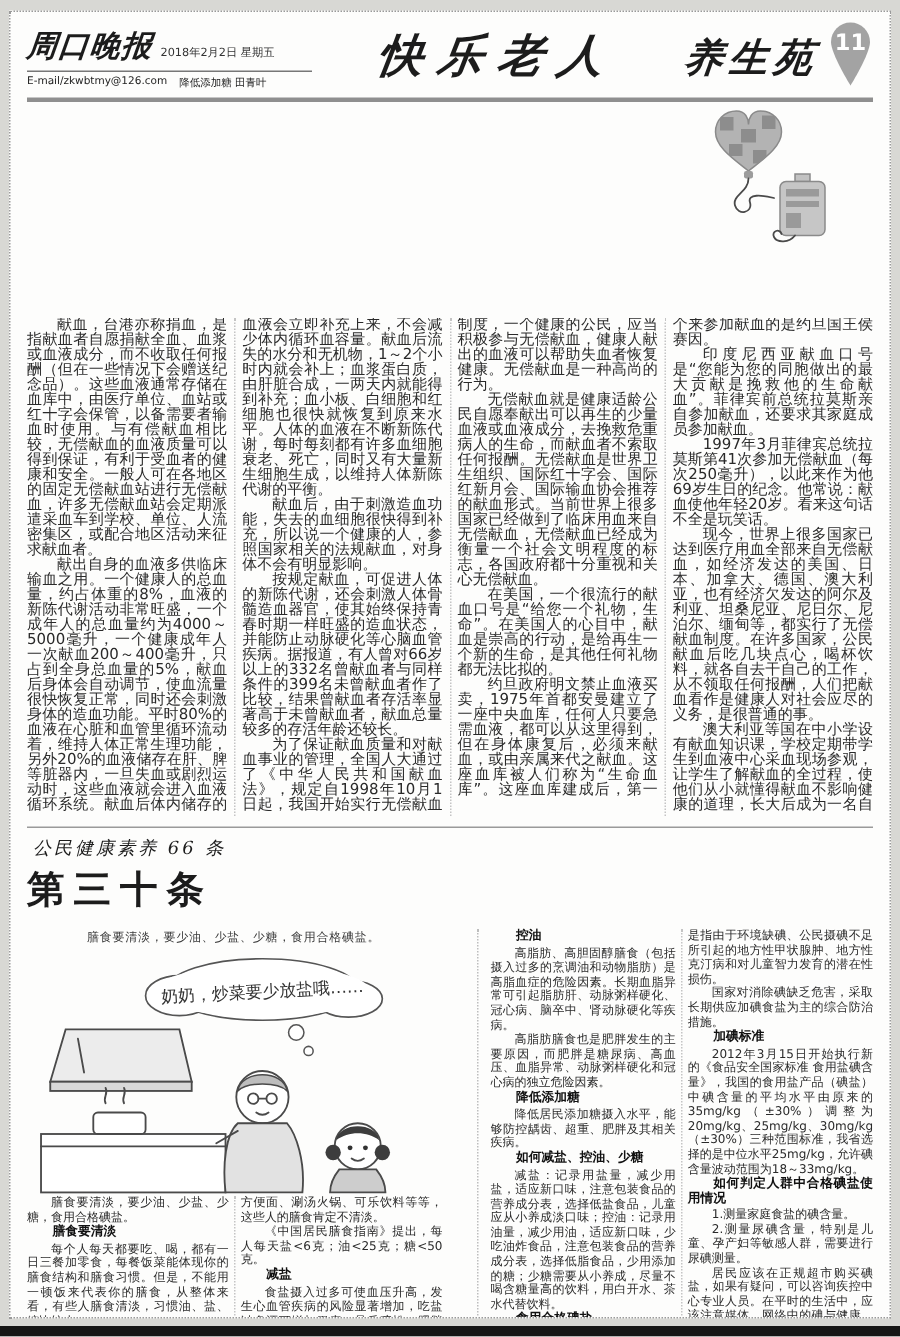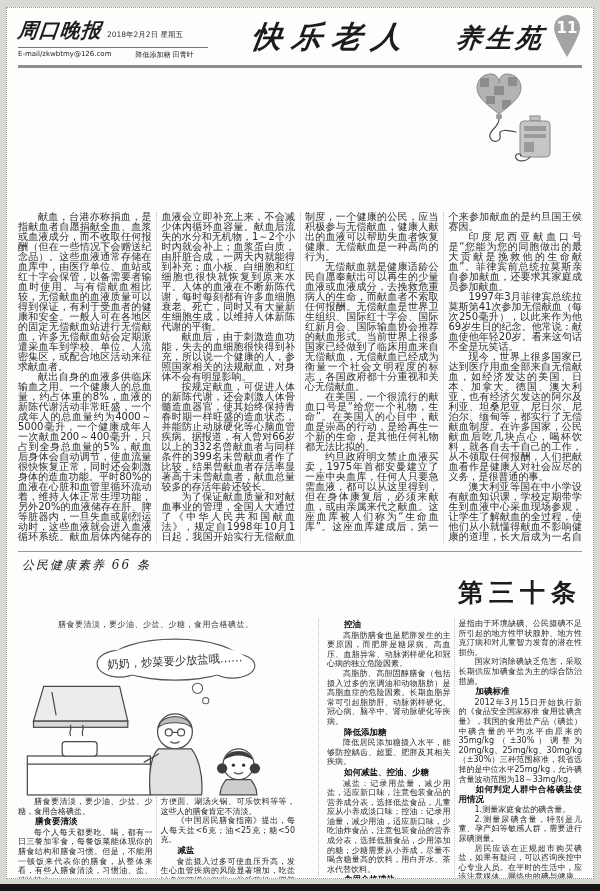--- a/index.html
+++ b/index.html
@@ -11,21 +11,21 @@
 
   
   .masthead { display:flex; align-items:flex-end; justify-content:space-between;
               border-bottom:3px solid #8f8f8f; padding-bottom:5px; height:52px; }
   .mh-left { width:190px; }
   .mh-left-top { display:flex; align-items:baseline; }
   .paper-logo { font-family:"DejaVu Serif", serif; font-weight:900; font-style:italic;
                 font-size:20px; letter-spacing:1px; transform:skewX(-6deg); white-space:nowrap; }
   .mh-date { font-size:7.5px; color:#333; margin-left:5px; white-space:nowrap; }
   .mh-left-bottom { border-top:1px solid #777; margin-top:3px; padding-top:2px;
-                    font-size:7px; color:#222; display:flex; gap:24px; white-space:nowrap; }
+                    font-size:7px; color:#222; display:flex; gap:8px; white-space:nowrap; }
   .mh-center { font-family:"DejaVu Serif", serif; font-weight:900; font-style:italic;
                font-size:30px; letter-spacing:10px; transform:skewX(-8deg); padding-bottom:2px; }
   .mh-right { display:flex; align-items:center; }
   .mh-right-title { font-family:"DejaVu Serif", serif; font-weight:900; font-style:italic;
                     font-size:26px; letter-spacing:4px; transform:skewX(-6deg); margin-right:6px; }
   .badge { width:30px; height:44px; position:relative; top:-2px; }
 
   
   .headline-row { position:relative; height:96px; display:flex; align-items:center; justify-content:center; }
   .headline1 { font-size:35px; font-weight:900; letter-spacing:3px; padding-right:120px; white-space:nowrap; }
@@ -34,21 +34,21 @@
              column-rule:1px dotted #c4c4c4; font-size:10px; line-height:10px;
              text-align:justify; color:#2a2a2a;margin-top:48px; }
   .a1-body p { text-indent:2em; }
   .a1-body p.byline { text-indent:0; text-align:center; padding-right:8px; }
 
   .section-divider { border:none; border-top:1.5px solid #9a9a9a; margin:7px 0 5px 0; }
 
   
   .kicker { font-family:"DejaVu Serif", serif; font-style:italic; font-size:12px;
             letter-spacing:2px; margin:1px 0 2px 4px; }
-  .headline2 { text-align:right; font-size:25px; font-weight:900; letter-spacing:6px; margin:2px 0 10px 0; }
+  .headline2 { text-align:left; font-size:25px; font-weight:900; letter-spacing:6px; margin:2px 0 10px 0; }
   .content2 { display:flex; height:294px;gap:16px; }
   .left2 { width:284px; display:flex; flex-direction:column; padding-right:7px; }
   .statement { font-family:"DejaVu Serif", serif; font-size:8px; color:#3a3a3a;
                letter-spacing:.5px; margin:0 0 3px 40px; }
   .cartoon-box { height:164px; }
   .cartoon-box svg { width:100%; height:100%; }
   .cols2 { column-count:2; column-gap:8px; column-rule:1px dotted #c4c4c4;
            font-size:8px; line-height:9.6px; text-align:justify; overflow:hidden; color:#2a2a2a; }
   .left-flow { flex:1; }
   .right2 { flex:1; border-left:1px dotted #bdbdbd; padding-left:8px; height:100%; }
@@ -198,22 +198,22 @@
         <p>有些人口味重，喜欢红烧肉、排骨汤、腌肉、油炸食品、涮锅佐料的方便面、涮汤火锅、可乐饮料等等，这些人的膳食肯定不清淡。</p>
         <p>《中国居民膳食指南》提出，每人每天盐&lt;6克；油&lt;25克；糖&lt;50克。</p>
         <h4>减盐</h4>
         <p>食盐摄入过多可使血压升高，发生心血管疾病的风险显著增加，吃盐过多还可增加胃病、骨质疏松、肥胖等疾病的患病风险，减盐能够防控高血压、心脑血管等疾病。</p>
       </div>
     </div>
 
     <div class="right2">
       <div class="cols2 right-flow">
         <h4>控油</h4>
+        <p>高脂肪、高胆固醇膳食（包括摄入过多的烹调油和动物脂肪）是高脂血症的危险因素。长期血脂异常可引起脂肪肝、动脉粥样硬化、冠心病、脑卒中、肾动脉硬化等疾病。</p>
         <p>高脂肪膳食也是肥胖发生的主要原因，而肥胖是糖尿病、高血压、血脂异常、动脉粥样硬化和冠心病的独立危险因素。</p>
-        <p>高脂肪、高胆固醇膳食（包括摄入过多的烹调油和动物脂肪）是高脂血症的危险因素。长期血脂异常可引起脂肪肝、动脉粥样硬化、冠心病、脑卒中、肾动脉硬化等疾病。</p>
         <h4>降低添加糖</h4>
         <p>降低居民添加糖摄入水平，能够防控龋齿、超重、肥胖及其相关疾病。</p>
         <h4>如何减盐、控油、少糖</h4>
         <p>减盐：记录用盐量，减少用盐，适应新口味，注意包装食品的营养成分表，选择低盐食品，儿童应从小养成淡口味；控油：记录用油量，减少用油，适应新口味，少吃油炸食品，注意包装食品的营养成分表，选择低脂食品，少用添加的糖；少糖需要从小养成，尽量不喝含糖量高的饮料，用白开水、茶水代替饮料。</p>
         <h4>食用合格碘盐</h4>
         <p>碘盐，就是食盐加入碘，它能够预防碘缺乏危害。碘缺乏危害，是指由于环境缺碘、公民摄碘不足所引起的地方性甲状腺肿、地方性克汀病和对儿童智力发育的潜在性损伤。</p>
         <p>国家对消除碘缺乏危害，采取长期供应加碘食盐为主的综合防治措施。</p>
         <h4>加碘标准</h4>
         <p>2012年3月15日开始执行新的《食品安全国家标准 食用盐碘含量》，我国的食用盐产品（碘盐）中碘含量的平均水平由原来的35mg/kg（±30%）调整为20mg/kg、25mg/kg、30mg/kg（±30%）三种范围标准，我省选择的是中位水平25mg/kg，允许碘含量波动范围为18～33mg/kg。</p>
         <h4>如何判定人群中合格碘盐使用情况</h4>

